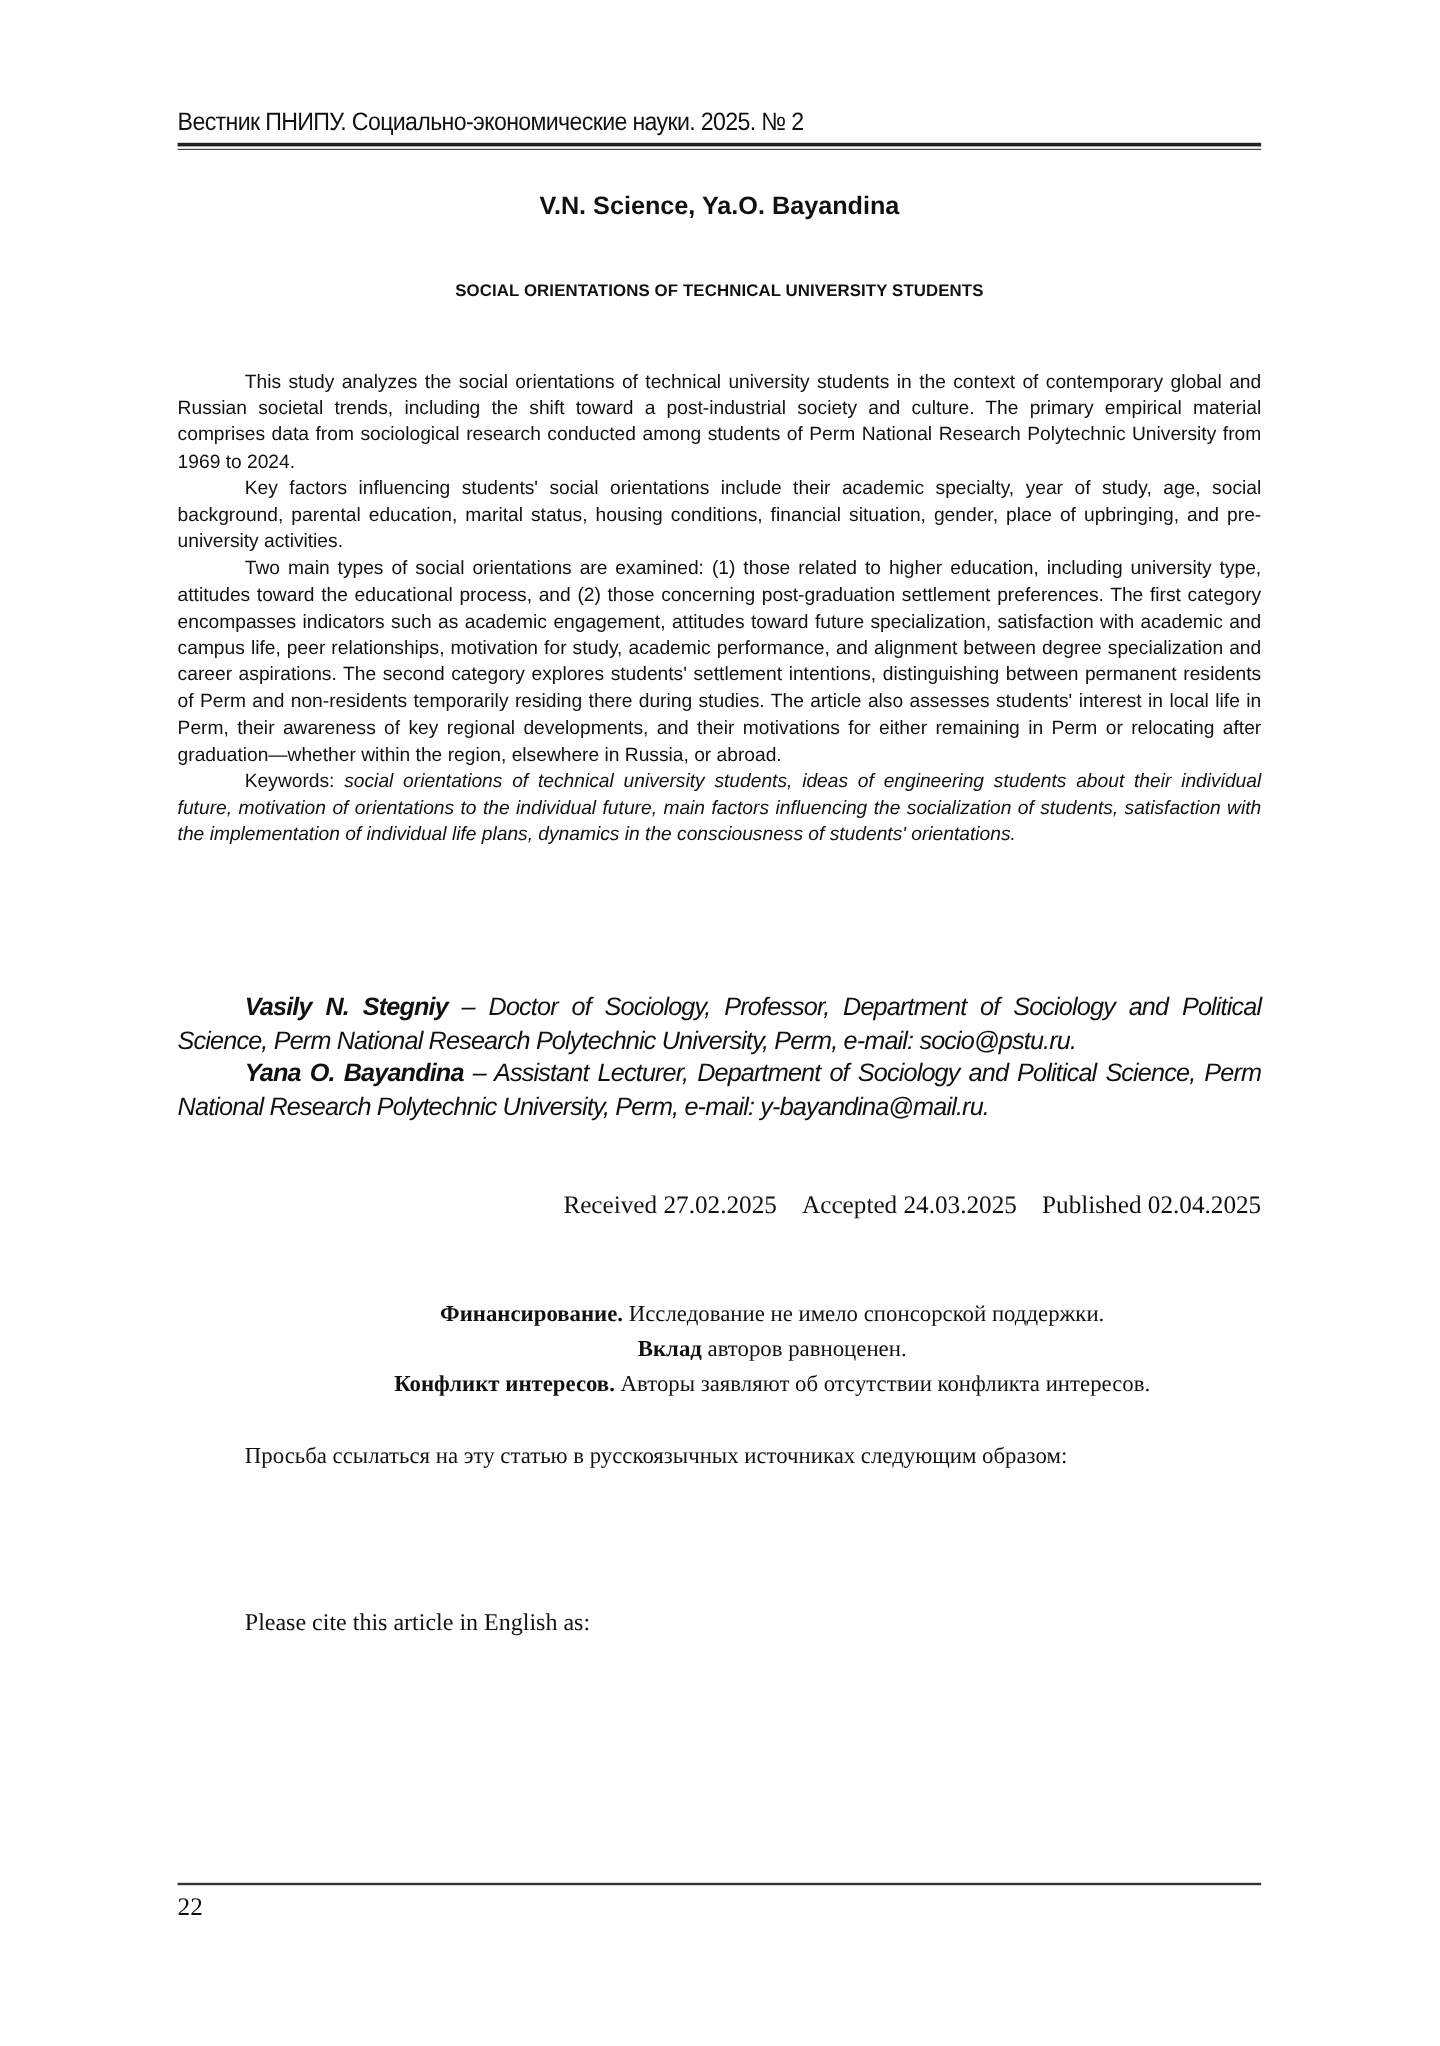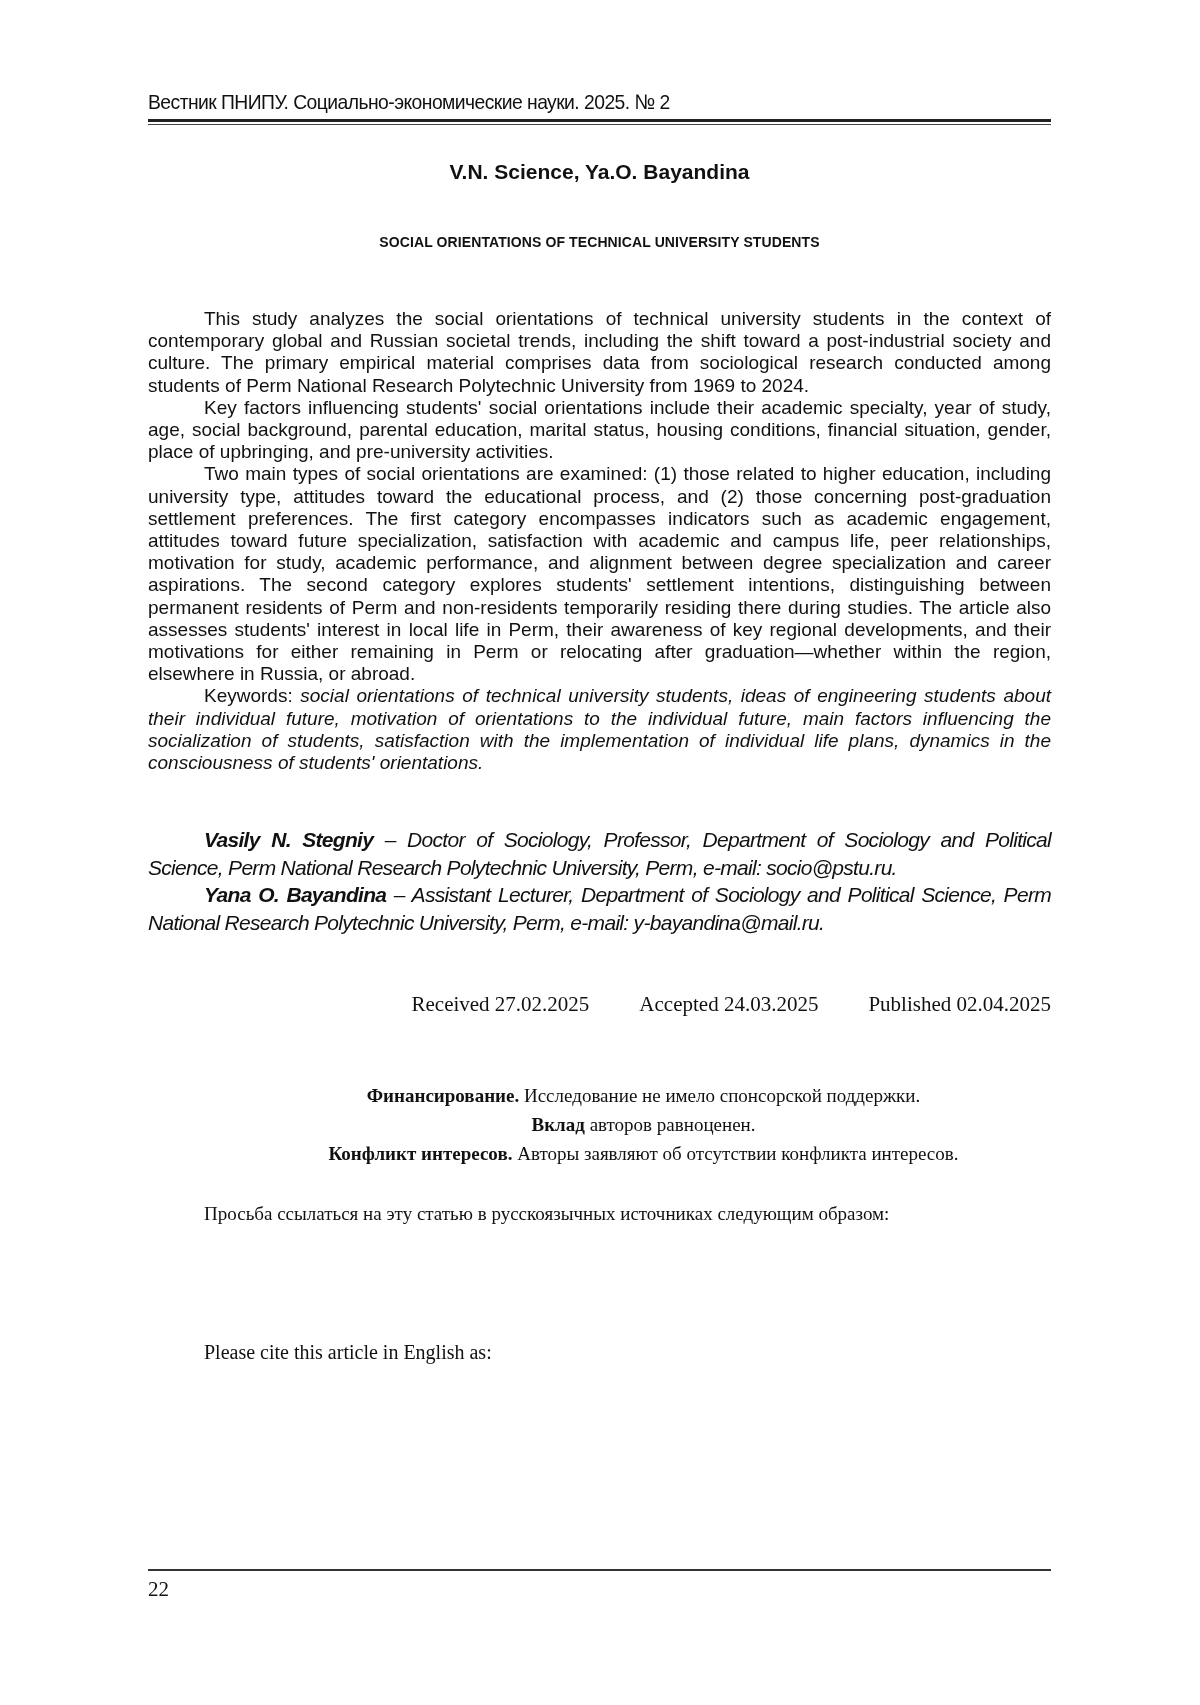--- a/index.html
+++ b/index.html
@@ -8,30 +8,30 @@
   .sans { font-family: "Liberation Sans", sans-serif; }
   .serif { font-family: "Liberation Serif", serif; }
 
   .running-head { position: absolute; top: 90px; left: 0; font-size: 21px; letter-spacing: -0.6px; transform: scaleX(0.92); transform-origin: left; white-space: nowrap; }
   .head-rule-thick { position: absolute; top: 119px; left: 0; width: 903px; height: 3px; background: #222; }
   .head-rule-thin { position: absolute; top: 124px; left: 0; width: 903px; height: 1px; background: #444; }
 
   .authors { position: absolute; top: 160px; left: 0; width: 903px; text-align: center; font-size: 21px; font-weight: bold; }
   .title { position: absolute; top: 234px; left: 0; width: 903px; text-align: center; font-size: 14px; font-weight: bold; letter-spacing: 0.1px; }
 
-  .abstract { position: absolute; top: 308px; left: 0; width: 903px; font-size: 19px; line-height: 22.2px; text-align: justify; }
+  .abstract { position: absolute; top: 308px; left: 0; width: 903px; font-size: 16px; line-height: 22.2px; text-align: justify; }
   .abstract p { margin: 0; text-indent: 56px; }
   .abstract .kw { font-style: italic; }
 
   .authinfo { position: absolute; top: 826px; left: 0; width: 903px; font-size: 21px; line-height: 27.5px; text-align: justify; letter-spacing: -0.7px; }
   .authinfo p { margin: 0; text-indent: 56px; font-style: italic; }
   .authinfo b { font-weight: bold; }
 
   .dates { position: absolute; top: 992px; right: 0; font-size: 21px; white-space: nowrap; }
-  .dates span { margin-left: 50px; }
+  .dates span { margin-left: 21px; }
 
   .decl { position: absolute; top: 1081px; left: 16px; width: 903px; font-size: 19px; line-height: 29px; text-align: center; }
   .decl p { margin: 0; padding-left: 56px; }
 
   .cite-ru { position: absolute; top: 1199px; left: 0; width: 903px; font-size: 19px; line-height: 29px; text-align: justify; }
   .cite-ru p { margin: 0; text-indent: 56px; }
 
   .cite-en { position: absolute; top: 1338px; left: 0; width: 903px; font-size: 20px; line-height: 29px; text-align: justify; font-family: Liberation Serif, serif; }
   .cite-en p { margin: 0; text-indent: 56px; }
   .cite-en i { font-style: italic; }

